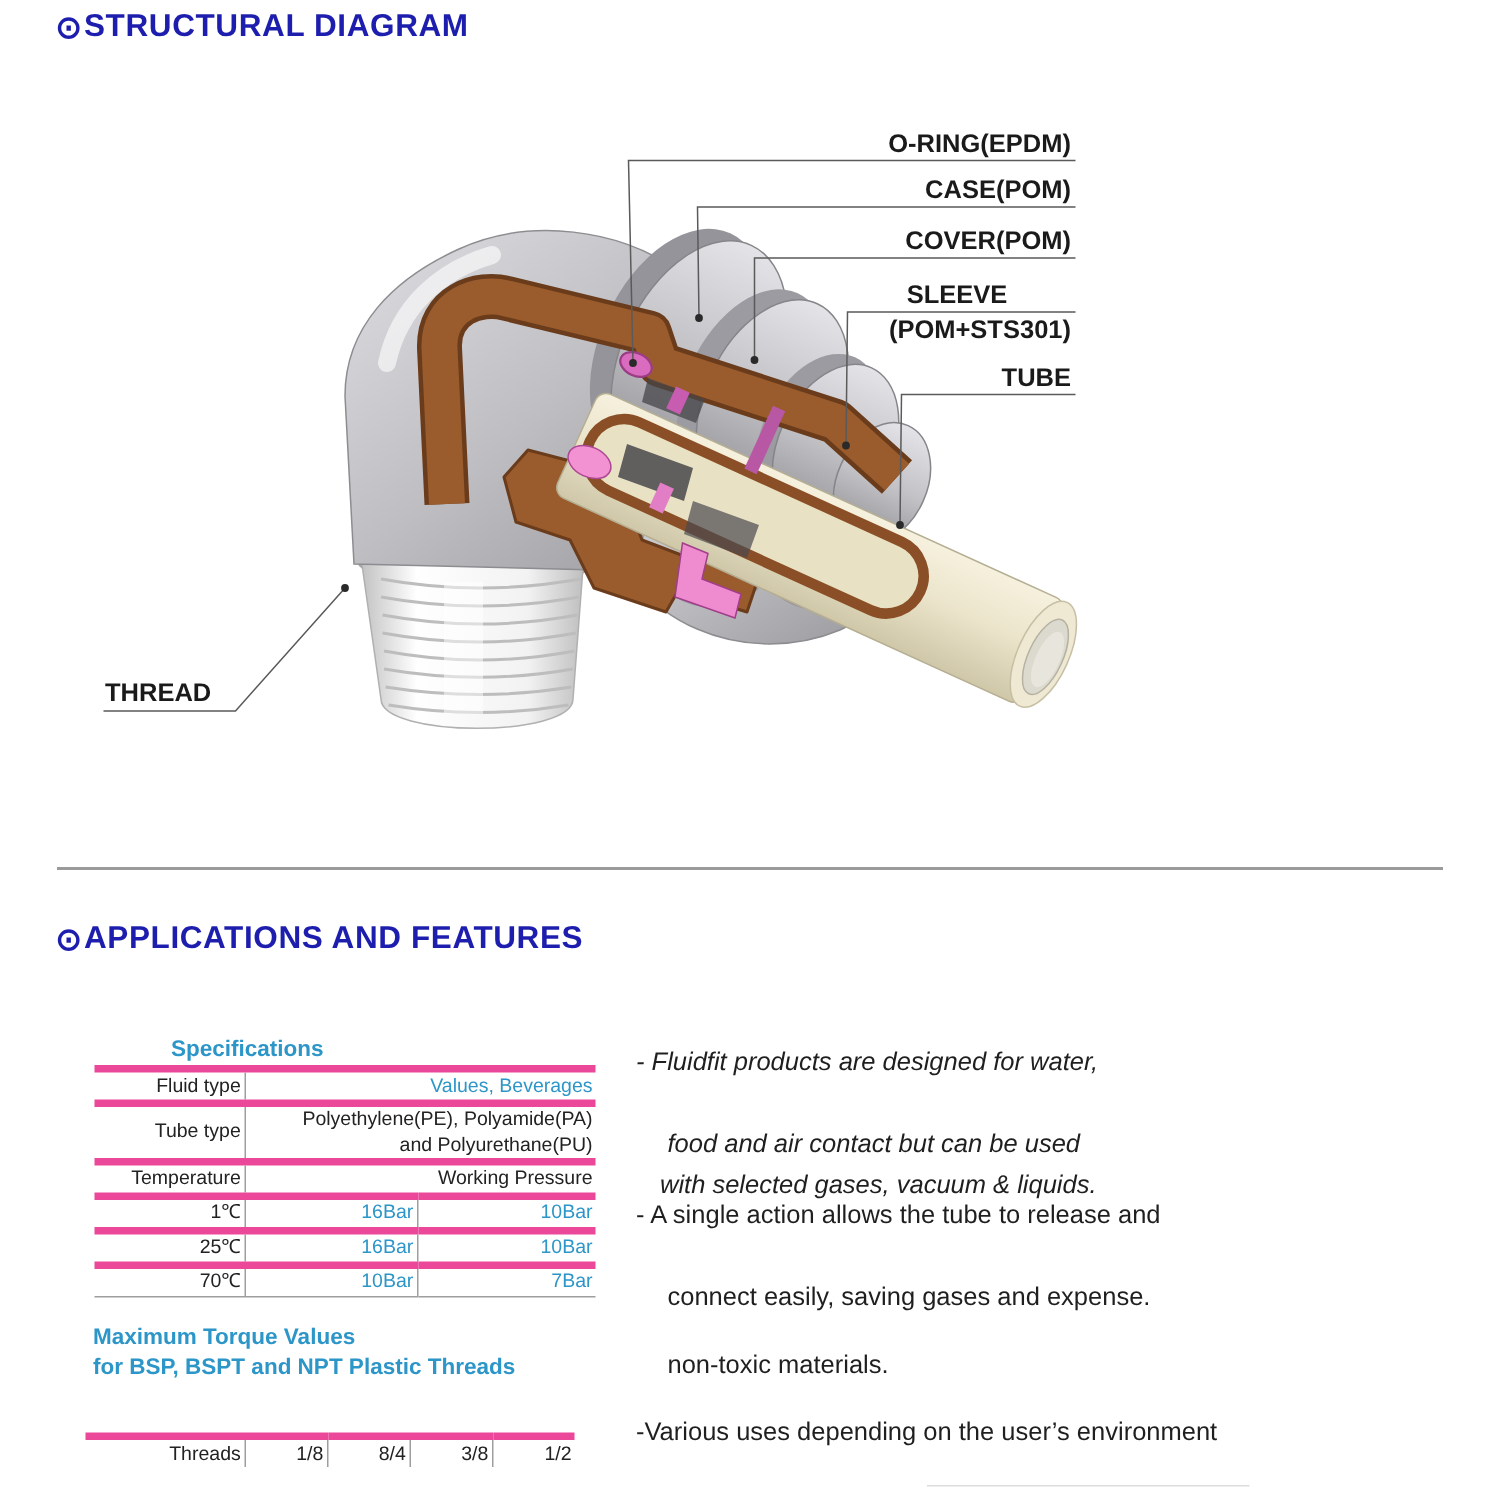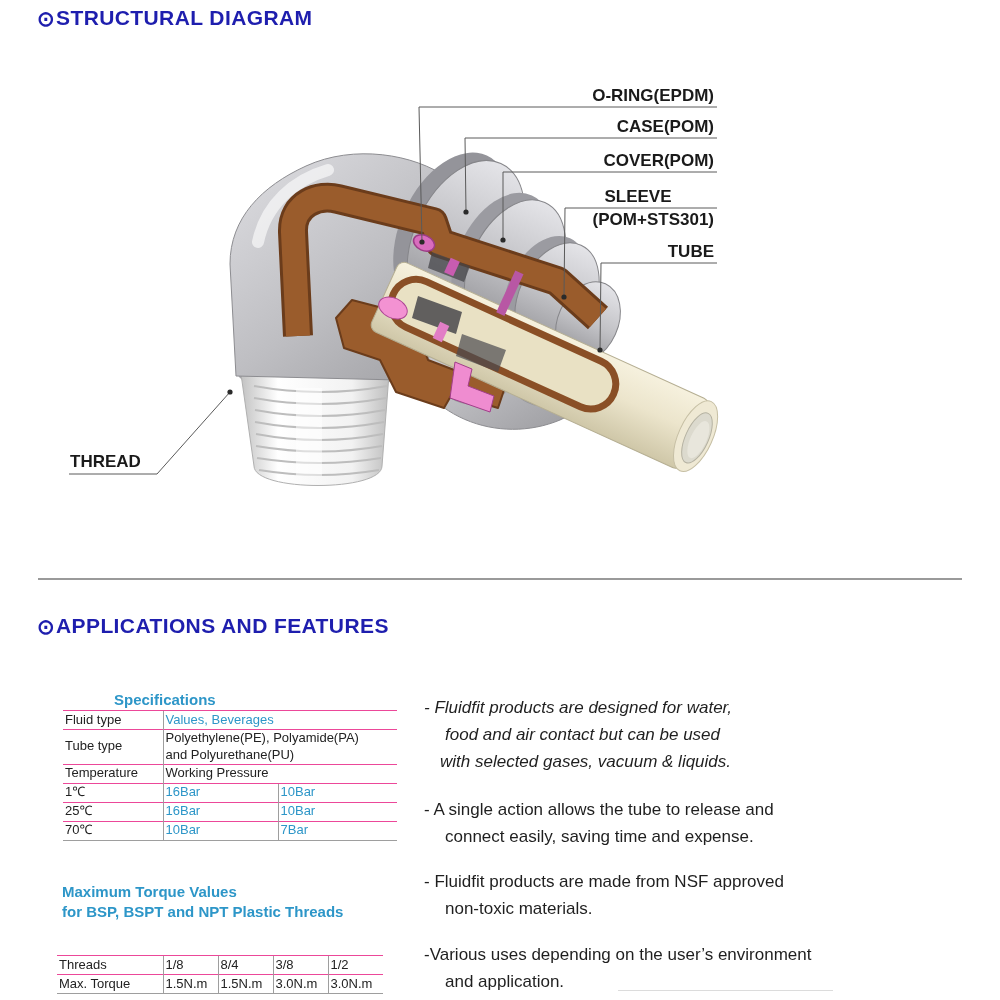--- a/index.html
+++ b/index.html
@@ -17,33 +17,33 @@
 
   
   #diagram{position:absolute;left:0;top:0;width:1000px;height:560px;}
   .part-label{font-family:"Liberation Sans", sans-serif;font-size:17px;font-weight:600;fill:#1a1a1a;}
 
   
   .blue-title{position:absolute;color:#2d96c8;font-size:15px;font-weight:600;line-height:20px;white-space:nowrap;}
 
   
   table.data{position:absolute;border-collapse:collapse;table-layout:fixed;font-size:13px;color:#222;}
-  table.data td{border-top:1px solid #ec4899;height:18px;padding:0 2px;text-align:left;
+  table.data td{border-top:5px solid #ec4899;height:18px;padding:0 2px;text-align:right;
                 line-height:1.3;vertical-align:middle;white-space:nowrap;}
   table.data tr.last td{border-bottom:1px solid #9e9e9e;}
   td.v{border-left:1px solid #9e9e9e;}
   td.pl{text-align:left;padding-left:12px;white-space:normal;}
   td.pls{text-align:left;padding-left:6px;}
   .blue{color:#2d96c8;}
   td.tall{height:36px;}
 
   
   .feat{position:absolute;left:424px;width:570px;color:#1f1f1f;font-size:17px;line-height:27px;}
   .feat .fl{white-space:nowrap;}
-  .feat .ind{padding-left:21px;}
+  .feat .ind{padding-left:21px;margin-top:28px;}
   .feat .ind2{padding-left:16px;}
 </style>
 </head>
 <body>
 
 <div class="sec-head" style="left:37px;top:6px;">
   <span class="dot">⊙</span>
   <span>STRUCTURAL DIAGRAM</span>
 </div>
 
@@ -222,41 +222,33 @@
       <col style="width:55px">
     </colgroup>
   <tbody>
       <tr>
     <td class="pls">Threads</td>
     <td class="v">1/8</td>
     <td class="v">8/4</td>
     <td class="v">3/8</td>
     <td class="v">1/2</td>
   </tr>
-  <tr class="last">
-    <td class="pls">Max. Torque</td>
-    <td class="v">1.5N.m</td>
-    <td class="v">1.5N.m</td>
-    <td class="v">3.0N.m</td>
-    <td class="v">3.0N.m</td>
-  </tr>
 </tbody>
   </table>
 
 <div class="feat" style="top:694px;font-style:italic;">
   <div class="fl">- Fluidfit products are designed for water,</div>
   <div class="fl ind">food and air contact but can be used</div>
   <div class="fl ind2">with selected gases, vacuum &amp; liquids.</div>
 </div>
 <div class="feat" style="top:796px;">
   <div class="fl">- A single action allows the tube to release and</div>
-  <div class="fl ind">connect easily, saving time and expense.</div>
+  <div class="fl ind">connect easily, saving gases and expense.</div>
 </div>
 <div class="feat" style="top:868px;">
-  <div class="fl">- Fluidfit products are made from NSF approved</div>
   <div class="fl ind">non-toxic materials.</div>
 </div>
 <div class="feat" style="top:941px;">
   <div class="fl">-Various uses depending on the user’s environment</div>
   <div class="fl ind">and application.</div>
 </div>
 
 <div class="divider-faint" style="top:990px;left:618px;width:215px;"></div>
 
 </body></html>

